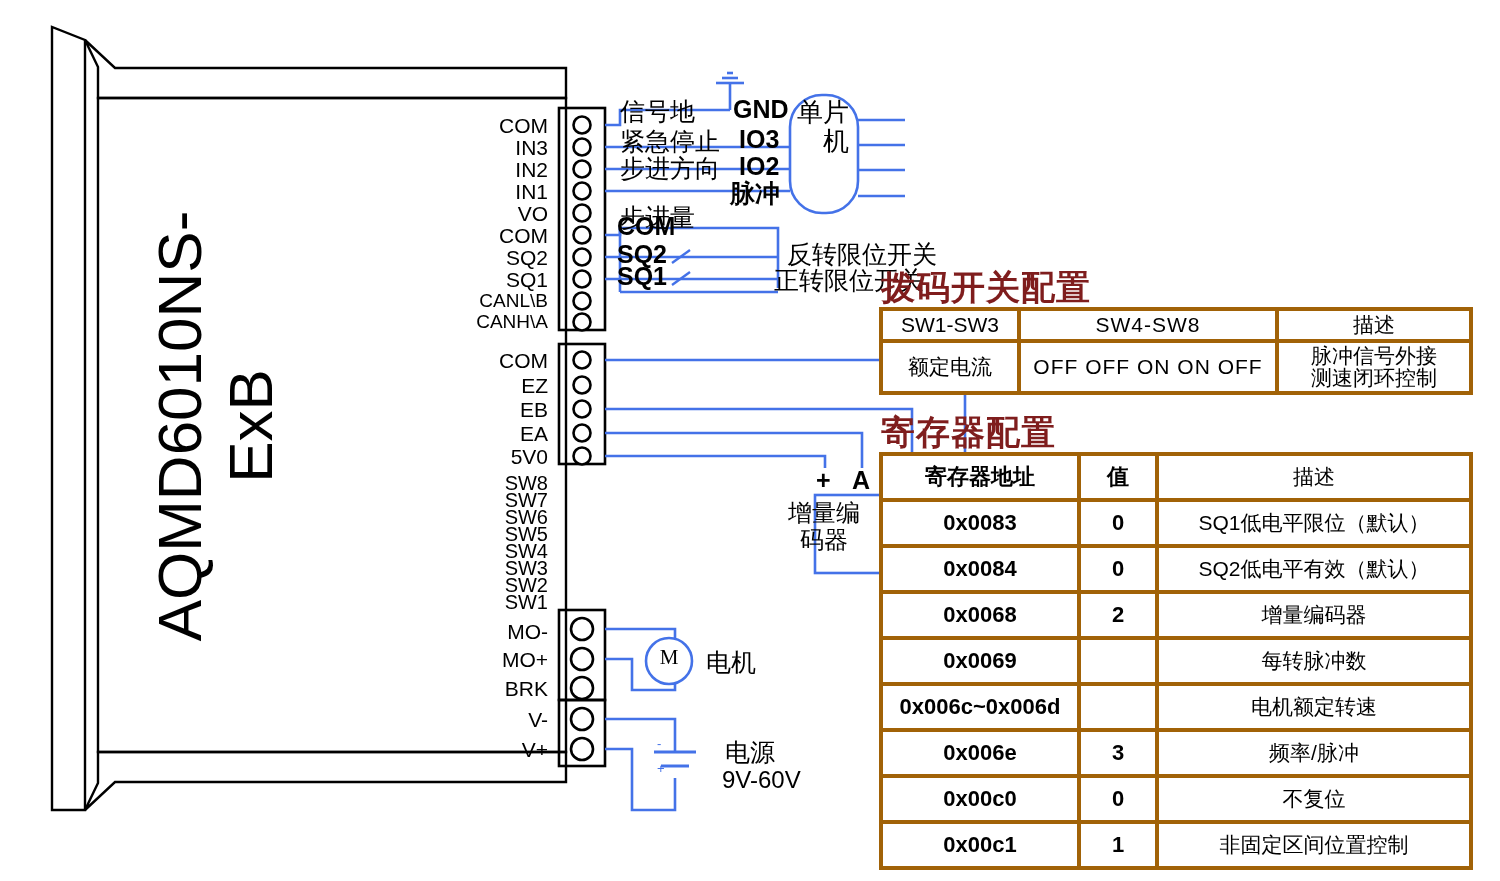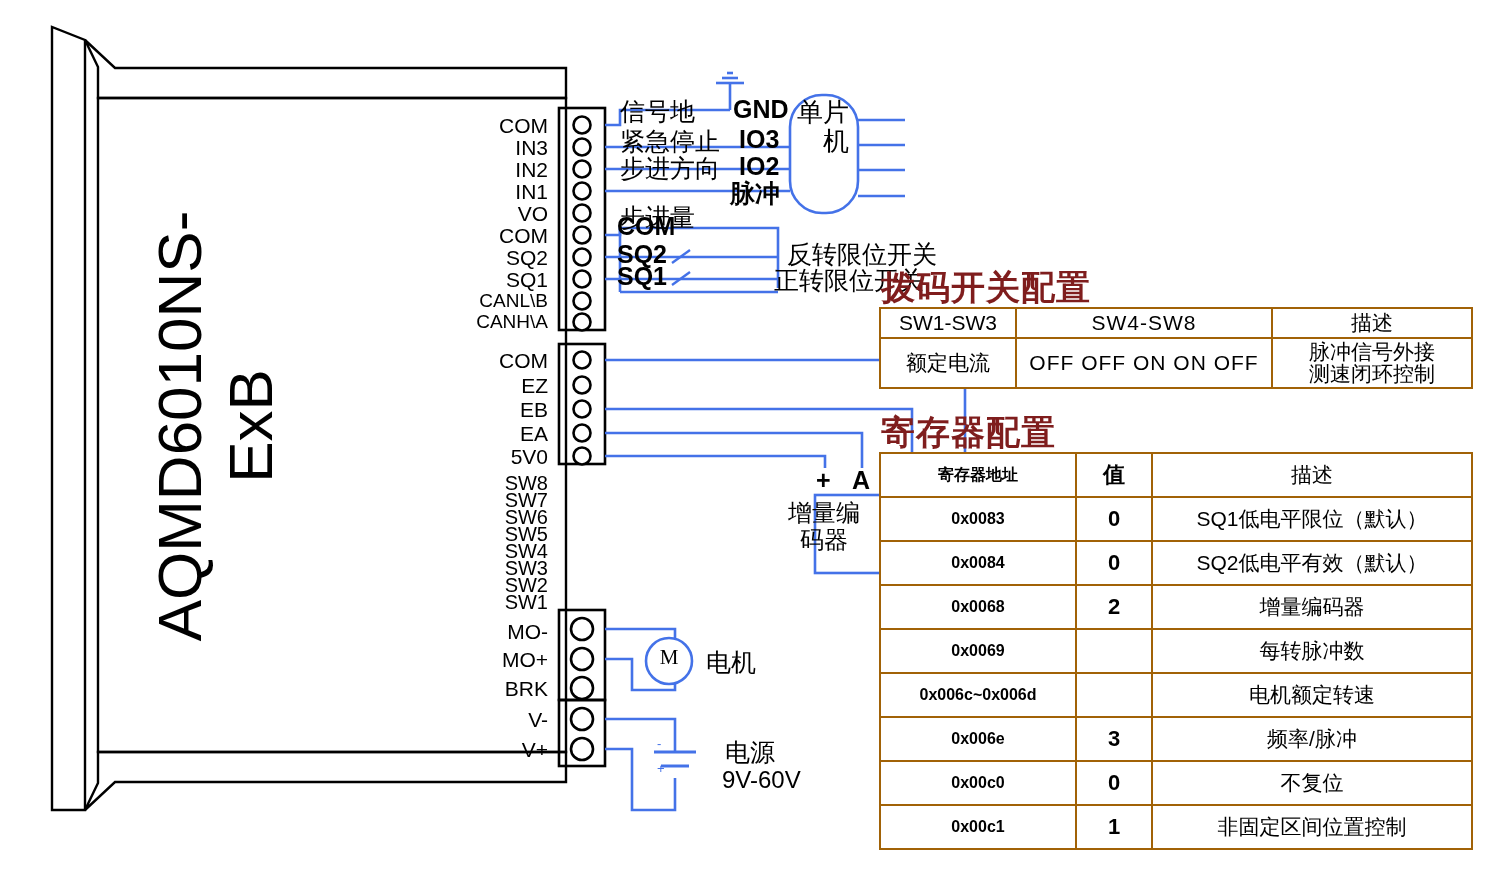--- a/index.html
+++ b/index.html
@@ -1,36 +1,36 @@
 <!DOCTYPE html>
 <html><head>
 <meta charset="utf-8">
 <style>
   html,body{margin:0;padding:0;background:#fff;}
   body{width:1500px;height:881px;font-family:"Liberation Sans",sans-serif;}
   #stage{position:relative;width:1500px;height:881px;overflow:hidden;background:#fff;}
   #svgroot{position:absolute;left:0;top:0;}
 
   .tbl{position:absolute;border-collapse:collapse;background:#fff;}
-  .tbl td,.tbl th{border:2px solid #a16207;text-align:center;vertical-align:middle;
+  .tbl td,.tbl th{border:4px solid #a16207;text-align:center;vertical-align:middle;
        font-family:"Liberation Sans",sans-serif;color:#000;padding:1px 4px;}
 
   
   #dip-table{left:879px;top:307px;width:594px;}
   #dip-table th{font-size:21px;font-weight:400;height:26px;}
   #dip-table td{font-size:21px;height:46px;}
   #dip-table .c1{width:126px;}
   #dip-table .c2{width:246px;letter-spacing:1px;}
   #dip-table .c3{width:auto;line-height:1.06;}
 
   
   #reg-table{left:879px;top:452px;width:594px;}
   #reg-table th{font-size:22px;font-weight:400;height:40px;}
   #reg-table td{font-size:21px;height:40px;}
-  #reg-table .addr{width:186px;font-weight:bold;font-size:16px;}
+  #reg-table .addr{width:186px;font-weight:bold;font-size:22px;}
   #reg-table .val{width:66px;font-weight:bold;font-size:22px;}
   #reg-table .desc{font-size:21px;}
 
   .ttl{position:absolute;font-size:34px;font-weight:bold;color:#7f1d1d;
        font-family:"Liberation Sans",sans-serif;letter-spacing:1px;white-space:nowrap;}
   #dip-title{left:881px;top:265px;}
   #reg-title{left:881px;top:410px;}
 
   .lbl{position:absolute;white-space:nowrap;color:#000;
        font-family:"Liberation Sans",sans-serif;}

